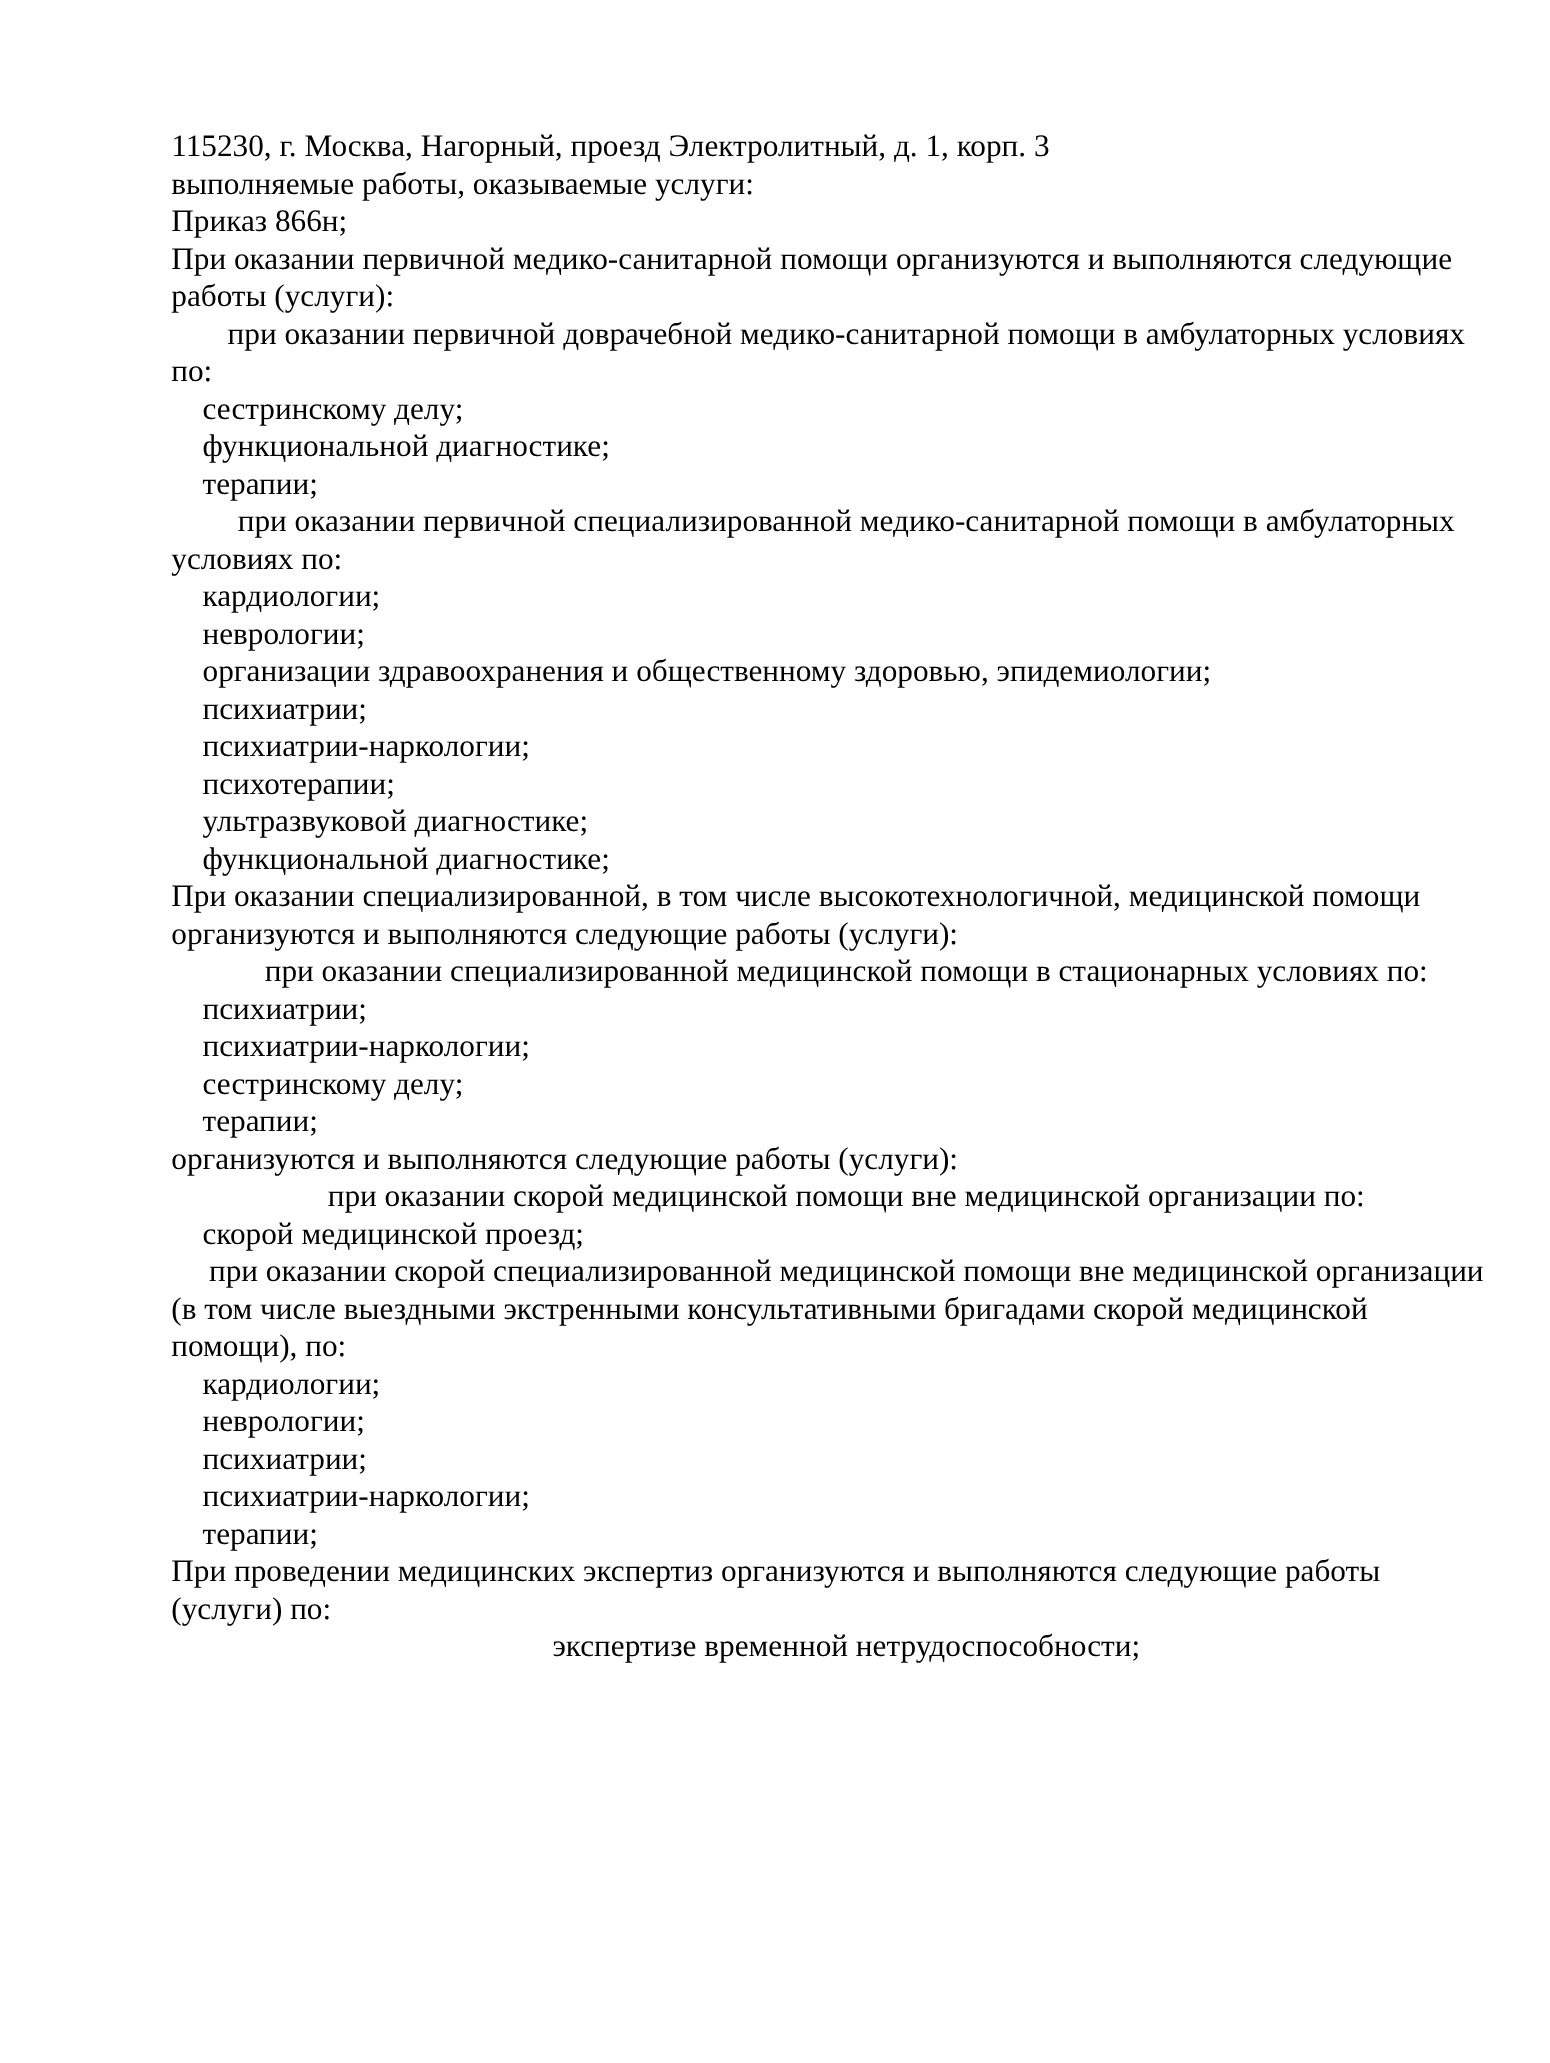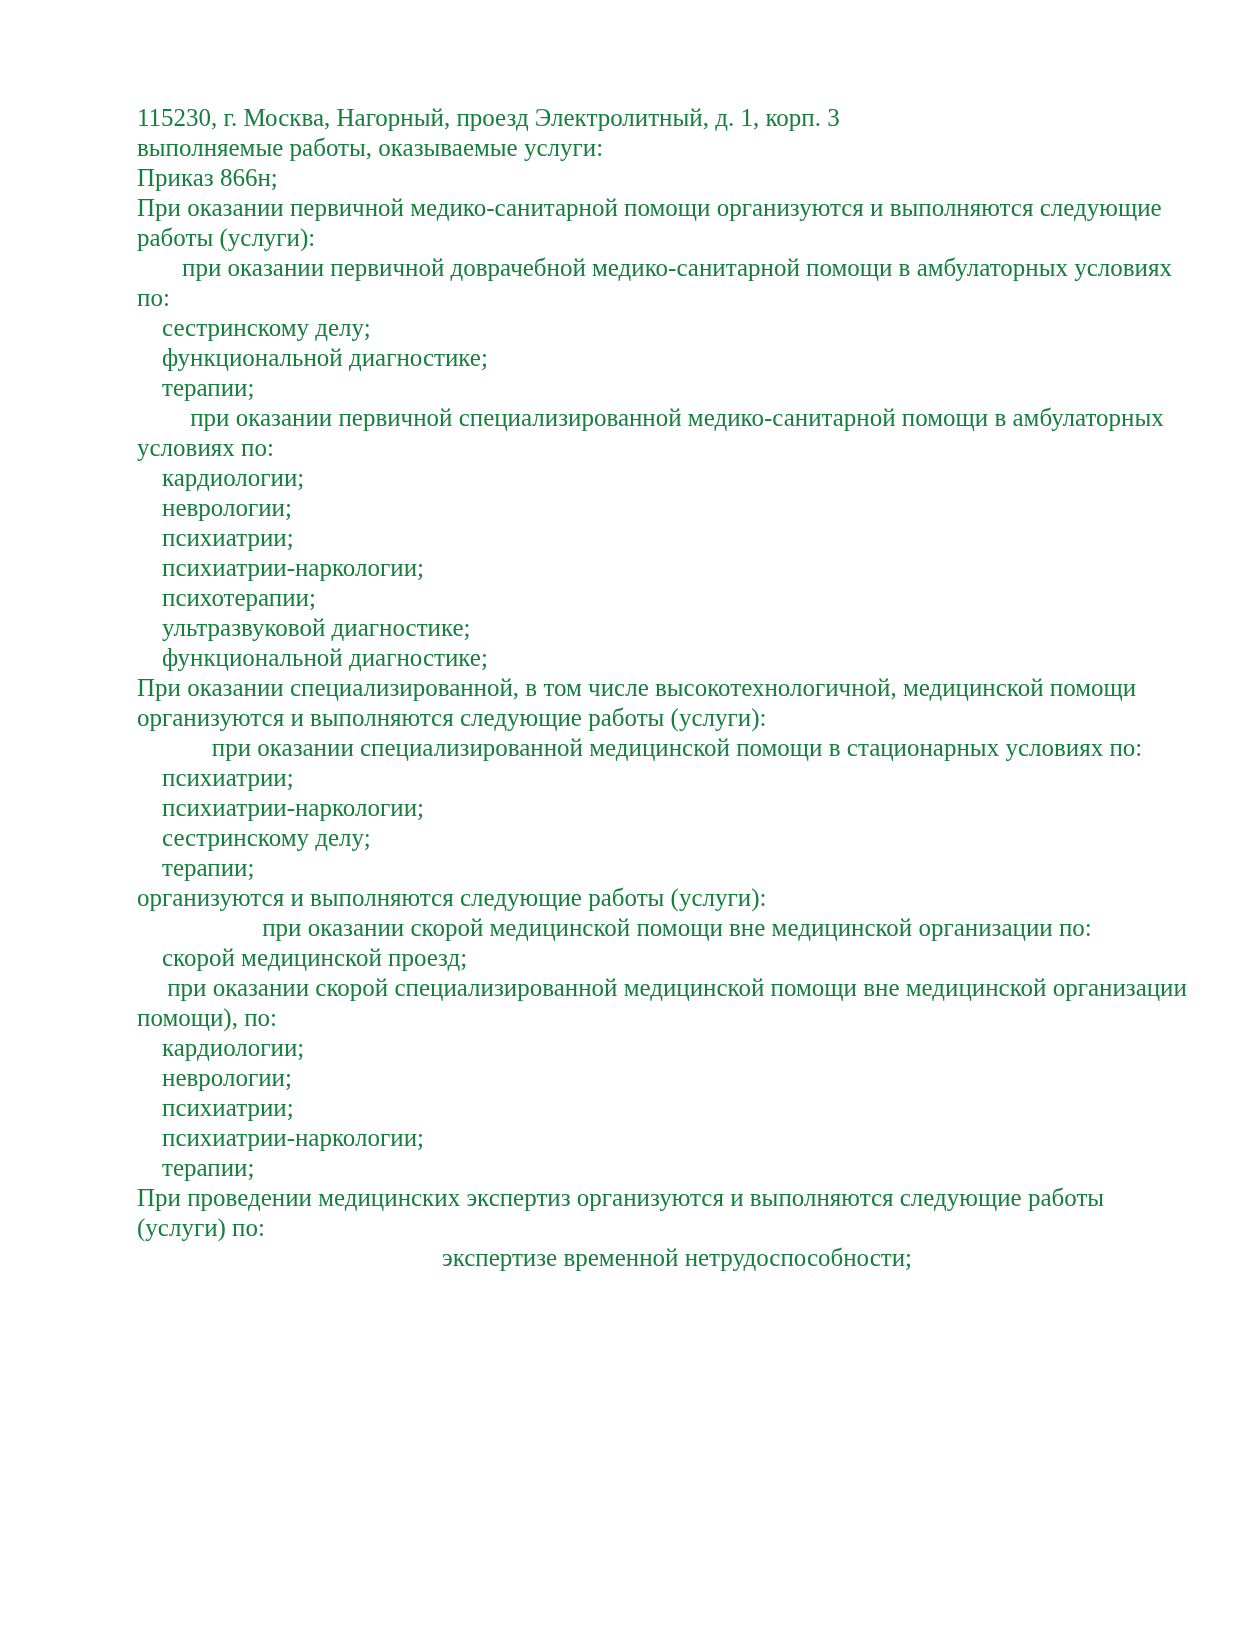--- a/index.html
+++ b/index.html
@@ -20,21 +20,21 @@
     top: 0;
     width: 1240px;
     height: 1650px;
     background: #ffffff;
   }
   .text-block {
     position: absolute;
     left: 137px;
     top: 103px;
     width: 1070px;
-    color: #15803d;
+    color: #000000;
     font-size: 25px;
     line-height: 30px;
     font-weight: 400;
   }
   .line {
     white-space: nowrap;
     height: 30px;
   }
   .ind0 { padding-left: 0; }
   .ind1 { padding-left: 10px; text-align: center; }
@@ -52,36 +52,38 @@
       <div class="line ind0">работы (услуги):</div>
       <div class="line ind1">при оказании первичной доврачебной медико-санитарной помощи в амбулаторных условиях</div>
       <div class="line ind0">по:</div>
       <div class="line ind2">сестринскому делу;</div>
       <div class="line ind2">функциональной диагностике;</div>
       <div class="line ind2">терапии;</div>
       <div class="line ind1">при оказании первичной специализированной медико-санитарной помощи в амбулаторных</div>
       <div class="line ind0">условиях по:</div>
       <div class="line ind2">кардиологии;</div>
       <div class="line ind2">неврологии;</div>
+      <div class="line ind2">организации здравоохранения и общественному здоровью, эпидемиологии;</div>
       <div class="line ind2">психиатрии;</div>
       <div class="line ind2">психиатрии-наркологии;</div>
       <div class="line ind2">психотерапии;</div>
       <div class="line ind2">ультразвуковой диагностике;</div>
       <div class="line ind2">функциональной диагностике;</div>
       <div class="line ind0">При оказании специализированной, в том числе высокотехнологичной, медицинской помощи</div>
       <div class="line ind0">организуются и выполняются следующие работы (услуги):</div>
       <div class="line ind1">при оказании специализированной медицинской помощи в стационарных условиях по:</div>
       <div class="line ind2">психиатрии;</div>
       <div class="line ind2">психиатрии-наркологии;</div>
       <div class="line ind2">сестринскому делу;</div>
       <div class="line ind2">терапии;</div>
       <div class="line ind0">организуются и выполняются следующие работы (услуги):</div>
       <div class="line ind1">при оказании скорой медицинской помощи вне медицинской организации по:</div>
       <div class="line ind2">скорой медицинской проезд;</div>
       <div class="line ind1">при оказании скорой специализированной медицинской помощи вне медицинской организации</div>
+      <div class="line ind0">(в том числе выездными экстренными консультативными бригадами скорой медицинской</div>
       <div class="line ind0">помощи), по:</div>
       <div class="line ind2">кардиологии;</div>
       <div class="line ind2">неврологии;</div>
       <div class="line ind2">психиатрии;</div>
       <div class="line ind2">психиатрии-наркологии;</div>
       <div class="line ind2">терапии;</div>
       <div class="line ind0">При проведении медицинских экспертиз организуются и выполняются следующие работы</div>
       <div class="line ind0">(услуги) по:</div>
       <div class="line ind1">экспертизе временной нетрудоспособности;</div>
     </div>

